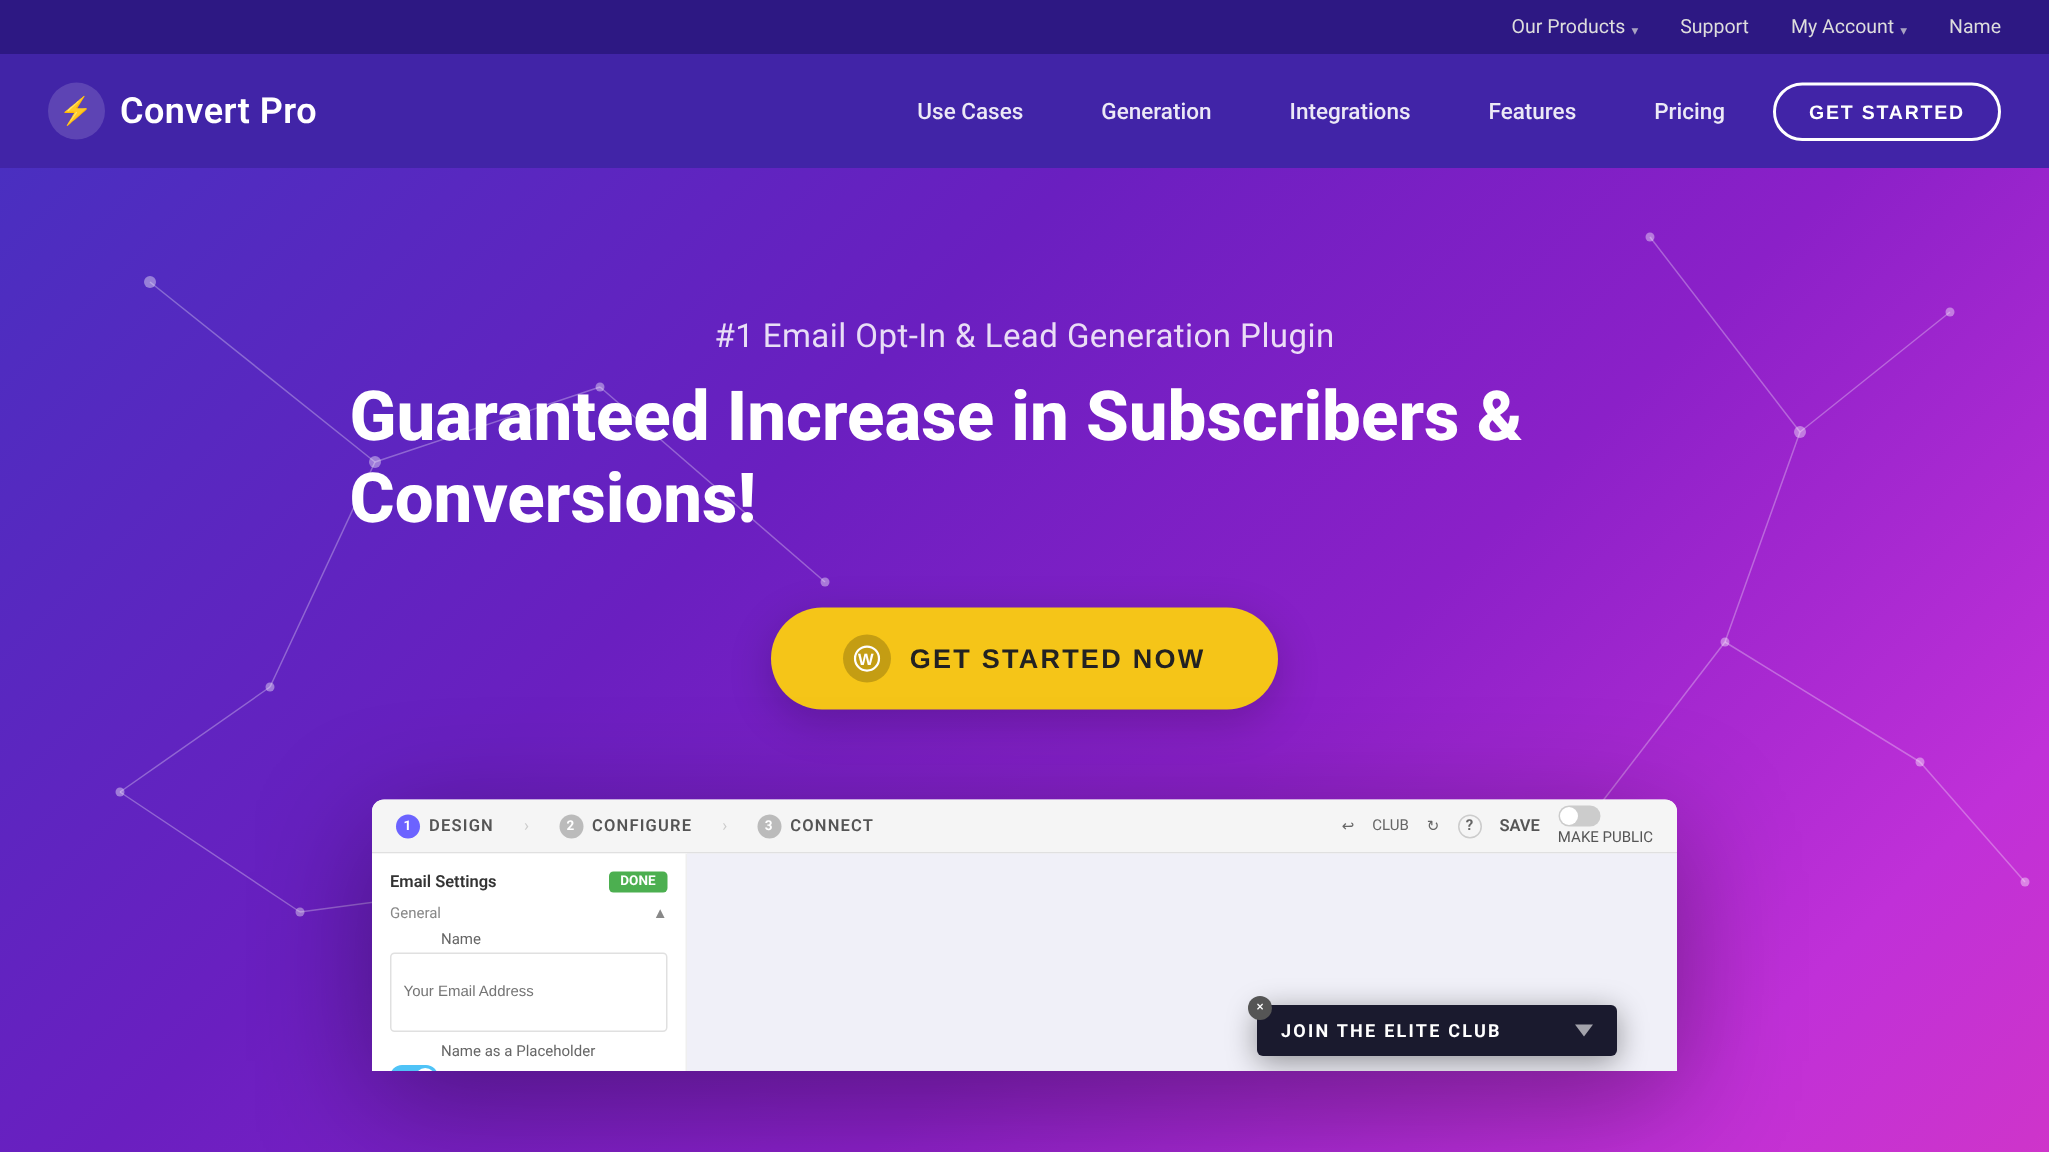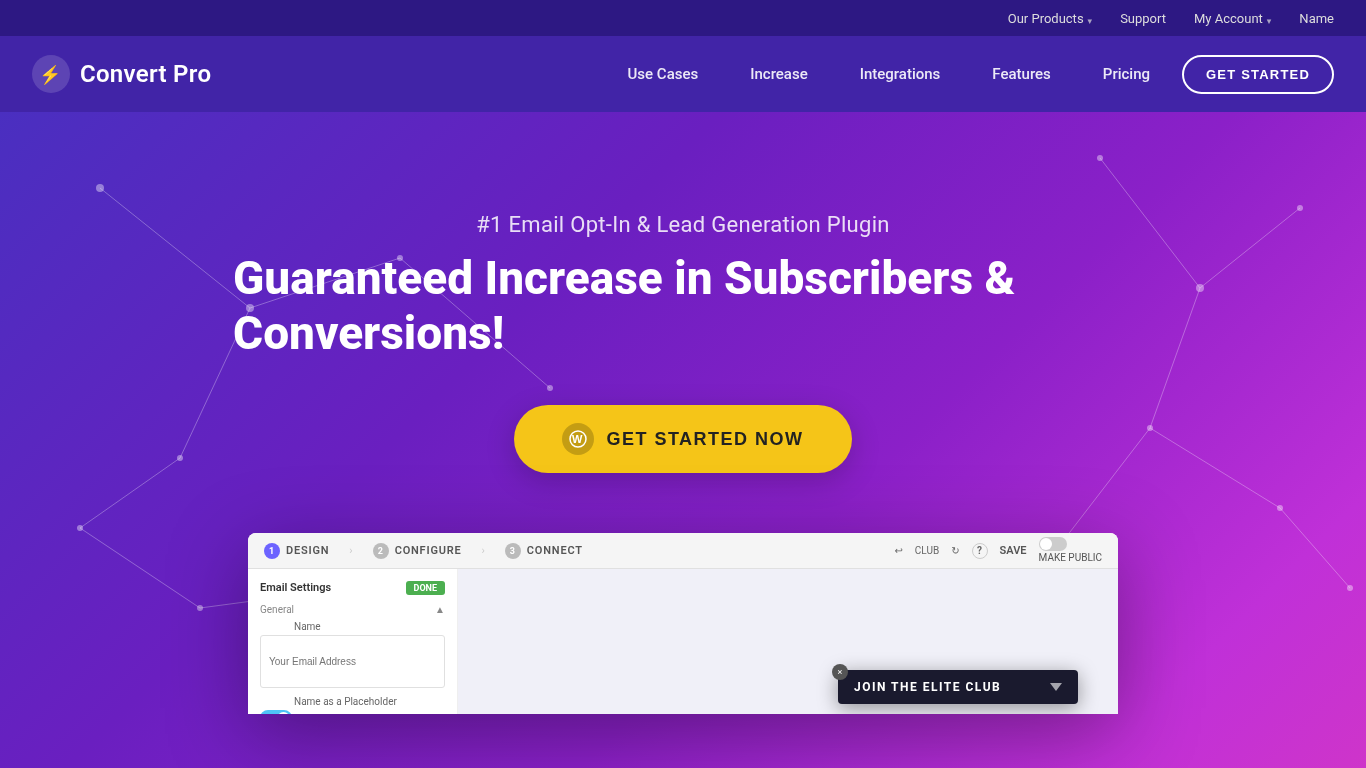--- a/index.html
+++ b/index.html
@@ -392,21 +392,21 @@
 <nav class="main-nav">
   <a href="#" class="logo">
     <div class="logo-icon">⚡</div>
     <span class="logo-text">Convert Pro</span>
   </a>
   <div class="nav-links">
     <a href="#">
       <span>Use Cases</span>
     </a>
     <a href="#">
-      <span>Increase</span>
+      <span>Generation</span>
     </a>
     <a href="#">
       <span>Integrations</span>
     </a>
     <a href="#">
       <span>Features</span>
     </a>
     <a href="#">
       <span>Pricing</span>
     </a>

